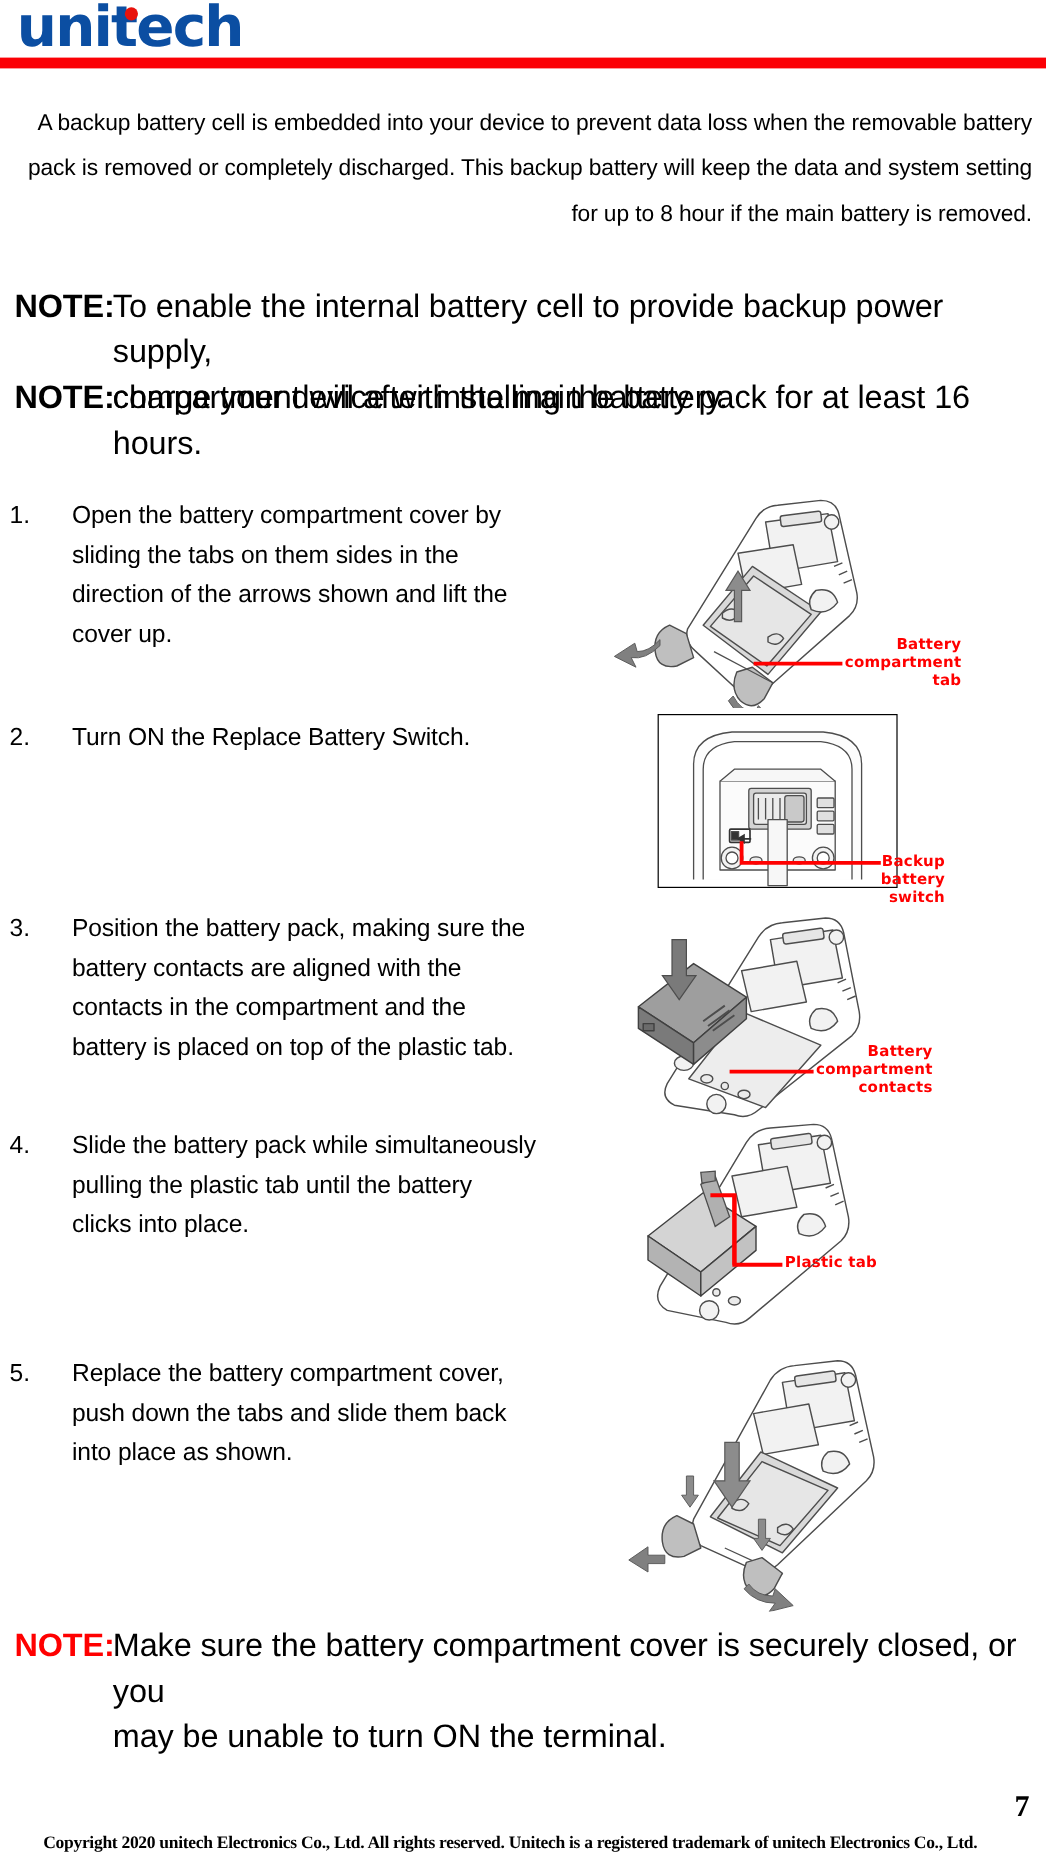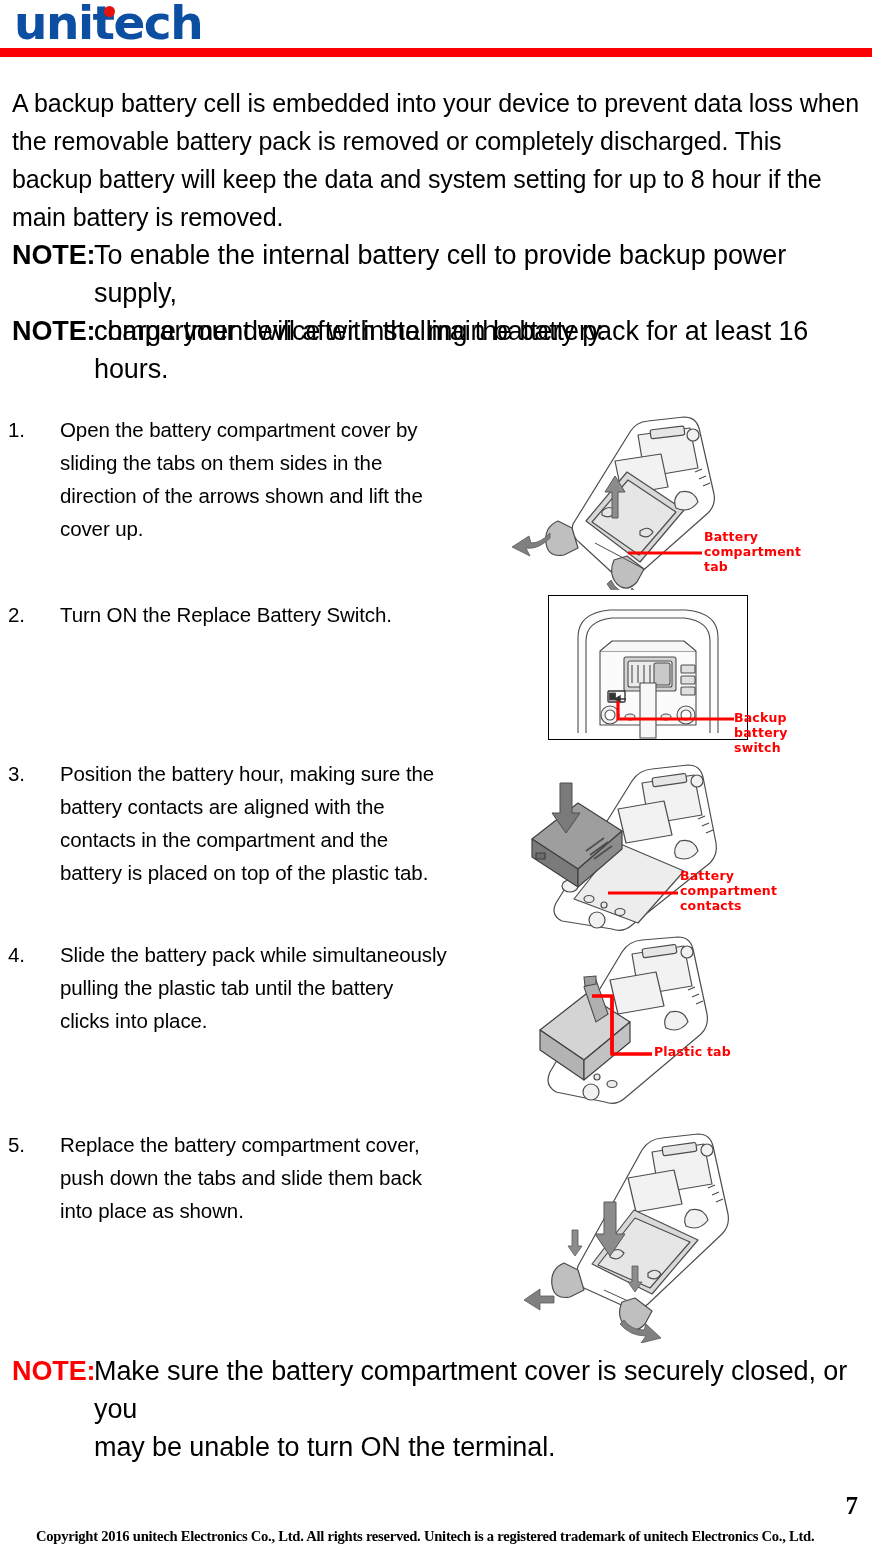--- a/index.html
+++ b/index.html
@@ -51,23 +51,24 @@
     height: 9px;
     background: #fb0005;
   }
 
   
   .intro {
     position: absolute;
     left: 12px;
     top: 84px;
     width: 848px;
-    font-size: 25px;
+    font-size: 19px;
     line-height: 38px;
     letter-spacing: -0.1px;
+    text-align: right;
   }
 
   .note-block {
     position: absolute;
     left: 12px;
     width: 848px;
     font-size: 27px;
     line-height: 38px;
     letter-spacing: -0.1px;
   }
@@ -112,20 +113,21 @@
     width: 46px;
     text-align: left;
   }
   .step-text {
     display: block;
     padding-left: 52px;
   }
 
   .figure {
     position: absolute;
+    text-align: right;
   }
   .fig-caption {
     position: absolute;
     color: #ff0000;
     font-family: "DejaVu Sans", sans-serif;
     font-weight: bold;
     font-size: 12.5px;
     line-height: 15px;
     letter-spacing: 0.2px;
     white-space: pre-line;
@@ -276,21 +278,21 @@
       <path d="M78 104 L68 104 M72 101 L67 104 L72 107 Z" stroke="#333333" stroke-width="1.4" fill="#333333"></path>
 
       <path d="M70 106 L70 124 L186 124" stroke="#ff0000" stroke-width="3.2" fill="none"></path>
     </svg>
     <div class="fig-caption" style="left:186px; top:115px;">Backup battery
 switch</div>
   </div>
 
   <div class="step" style="top:757px;">
     <span class="step-num">3.</span>
-    <span class="step-text">Position the battery hour, making sure the battery contacts are aligned with the contacts in the compartment and the battery is placed on top of the plastic tab.</span>
+    <span class="step-text">Position the battery pack, making sure the battery contacts are aligned with the contacts in the compartment and the battery is placed on top of the plastic tab.</span>
   </div>
 
   <div class="figure" style="left:492px; top:753px; width:300px; height:185px;">
     <svg width="300" height="185" viewBox="0 0 300 185">
       <g fill="none" stroke="#4d4d4d" stroke-width="1.2" stroke-linejoin="round">
 
         <path d="M64 150 L140 28 Q147 17 160 16 L196 12 Q208 12 211 24 L224 90 Q226 102 218 110 L140 172 Q131 180 120 176 L70 168 Q58 162 64 150 Z" fill="#ffffff"></path>
 
         <path d="M150 30 L202 22 L210 62 L157 71 Z" fill="#f2f2f2"></path>
         <rect x="160" y="25" width="34" height="9" rx="2" transform="rotate(-8 160 25)" fill="#e6e6e6"></rect>
@@ -416,13 +418,13 @@
 
 <div class="note-block note-final">
   <span class="note-row">
     <span class="note-tag red">NOTE:</span>
     <span>Make sure the battery compartment cover is securely closed, or you</span>
   </span>
   <span class="note-cont">may be unable to turn ON the terminal.</span>
 </div>
 
 <div class="page-number">7</div>
-<div class="copyright">Copyright 2016 unitech Electronics Co., Ltd. All rights reserved. Unitech is a registered trademark of unitech Electronics Co., Ltd.</div>
+<div class="copyright">Copyright 2020 unitech Electronics Co., Ltd. All rights reserved. Unitech is a registered trademark of unitech Electronics Co., Ltd.</div>
 
 </body></html>

